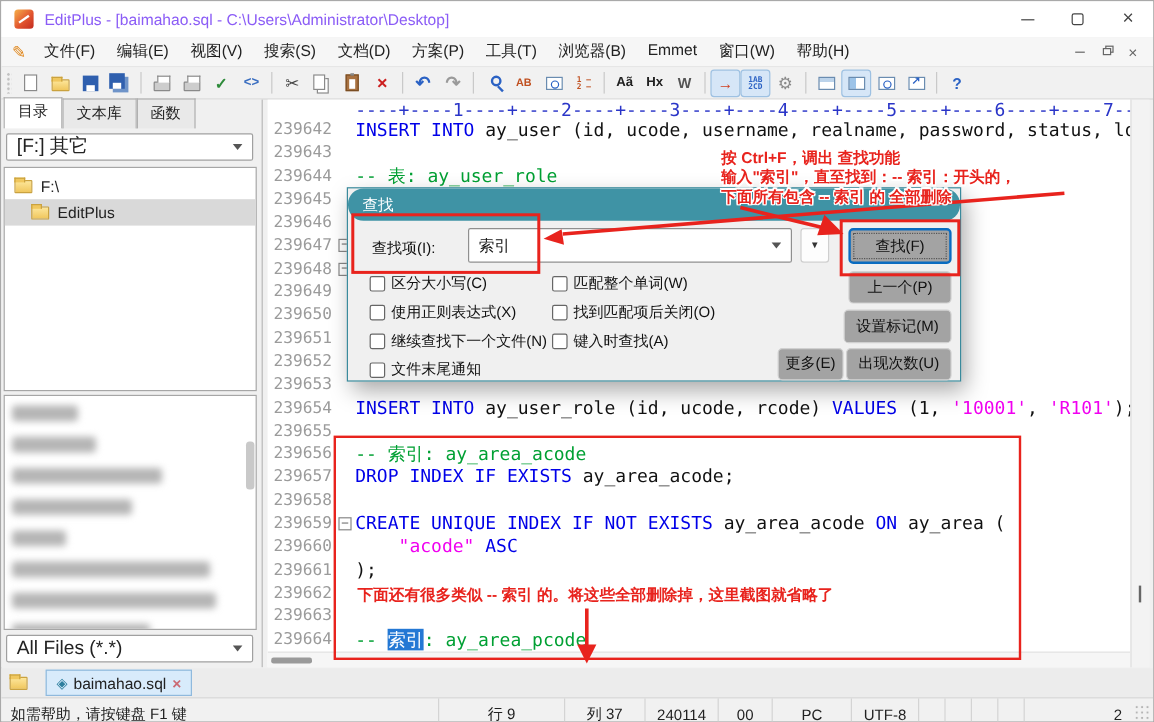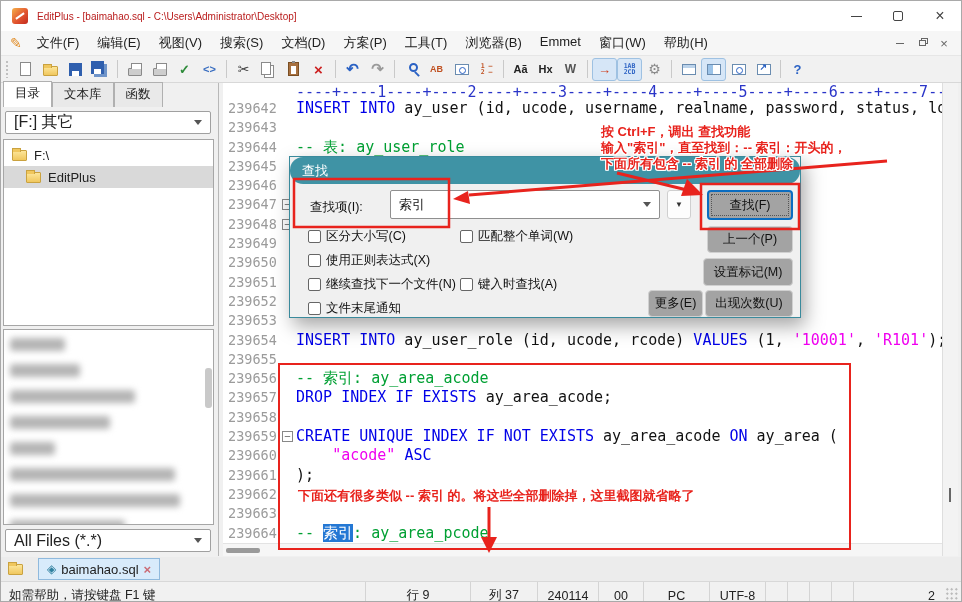--- a/index.html
+++ b/index.html
@@ -7,21 +7,21 @@
   body {
     position: relative; overflow: hidden;
     font-family: "Liberation Sans", sans-serif;
     background: #f0f0f0; border: 1px solid #a9a9a9;
   }
   
   #titlebar { position:absolute; left:0; top:0; width:100%; height:30px; background:#ffffff; display:flex; align-items:center; }
   .app-ico { width:16px; height:16px; margin:0 9px 0 11px; border-radius:3px;
     background:linear-gradient(135deg,#f5b04a 0%,#e2552f 55%,#c22a1e 100%); position:relative; flex:none; }
   .app-ico::after { content:""; position:absolute; left:3px; top:7px; width:10px; height:2px; background:#fff; transform:rotate(-35deg); }
-  #title-text { font-size:10px; color:#b91c1c; }
+  #title-text { font-size:13px; color:#8b5cf6; }
   #win-controls { margin-left:auto; display:flex; height:100%; }
   .wbtn { width:42px; height:100%; display:flex; align-items:center; justify-content:center; color:#444; }
   .wbtn .bar { width:11px; height:1px; background:#444; }
   .wbtn .box { width:10px; height:10px; border:1px solid #444; border-radius:2px; }
   .wbtn.close { font-size:16px; line-height:16px; }
   
   #menubar { position:absolute; left:0; top:30px; width:100%; height:25px; background:#f6f6f6; border-bottom:1px solid #e6e6e6; display:flex; align-items:center; }
   #pencil { color:#e0881e; font-size:14px; margin:0 6px 0 9px; }
   .menuitem { font-size:13px; color:#222; padding:3px 9px; white-space:nowrap; }
   #mdi-controls { margin-left:auto; display:flex; align-items:center; margin-right:6px; }
@@ -364,20 +364,24 @@
         <span class="ccell c2">
           <span class="cbox"></span>
           <span class="clabel">匹配整个单词(W)</span>
         </span>
       </div>
       <div class="crow">
         <span class="ccell">
           <span class="cbox"></span>
           <span class="clabel">使用正则表达式(X)</span>
         </span>
+        <span class="ccell c2">
+          <span class="cbox"></span>
+          <span class="clabel">找到匹配项后关闭(O)</span>
+        </span>
       </div>
       <div class="crow">
         <span class="ccell">
           <span class="cbox"></span>
           <span class="clabel">继续查找下一个文件(N)</span>
         </span>
         <span class="ccell c2">
           <span class="cbox"></span>
           <span class="clabel">键入时查找(A)</span>
         </span>

